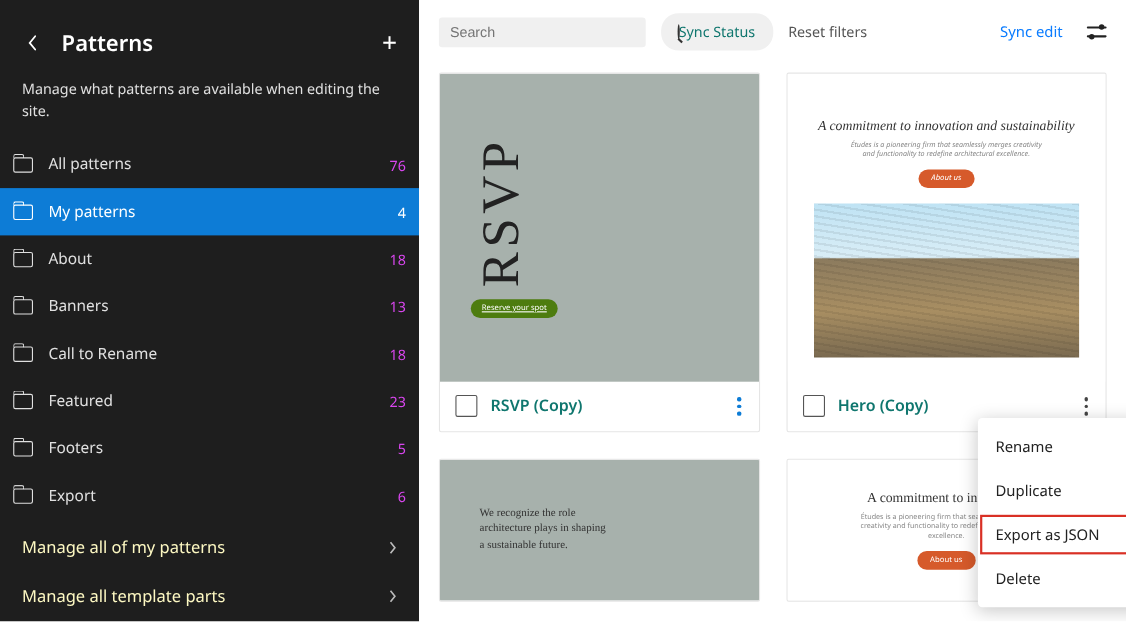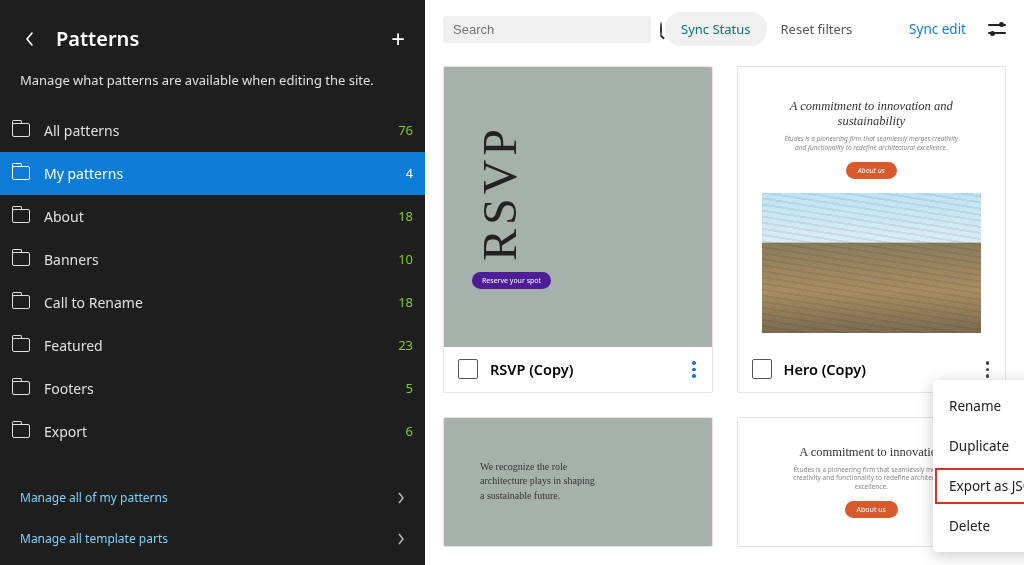--- a/index.html
+++ b/index.html
@@ -1,67 +1,67 @@
 <!DOCTYPE html>
 <html><head>
 <meta charset="utf-8">
 <style>
   * { box-sizing: border-box; margin: 0; padding: 0; }
   body { width: 1024px; height: 565px; font-family: -apple-system, system-ui, sans-serif; overflow: hidden; display: flex; background: #fff; }
   
-  .sidebar { width: 425px; height: 565px; background: #1e1e1e; color: #fff; display: flex; flex-direction: column; padding-top: 8px; }
+  .sidebar { width: 381px; height: 565px; background: #1e1e1e; color: #fff; display: flex; flex-direction: column; padding-top: 8px; }
   .sidebar-header { display: flex; align-items: center; padding: 14px 20px 8px 18px; }
   .back-btn { width: 24px; display: flex; align-items: center; justify-content: center; color: #fff; font-size: 16px; }
   .sb-title { font-size: 20px; font-weight: 600; margin-left: 14px; flex: 1; }
   .add-btn { font-size: 24px; color: #fff; }
   .sb-desc { font-size: 13px; color: #e0e0e0; padding: 8px 20px 18px 20px; line-height: 1.5; }
   .cat-list { list-style: none; }
   .cat-item { display: flex; align-items: center; padding: 12px 12px; font-size: 14px; color: #e0e0e0; }
   .cat-item.active { background: #0d7cd6; color: #fff; }
   .folder-icon { width: 18px; height: 14px; border: 1.5px solid currentColor; border-radius: 2px; position: relative; margin-right: 14px; }
   .folder-icon::before { content: ""; position: absolute; top: -4px; left: -1.5px; width: 8px; height: 3px; border: 1.5px solid currentColor; border-bottom: none; border-radius: 2px 2px 0 0; }
   .cat-label { flex: 1; }
-  .cat-count { font-size: 13px; color: #84cc16; }
+  .cat-count { font-size: 13px; color: #d946ef; }
   .cat-item.active .cat-count { color: #fff; }
   .sb-footer { margin-top: auto; padding: 4px 0 6px; }
-  .sb-foot-link { display: flex; align-items: center; justify-content: space-between; padding: 12px 20px; font-size: 12px; color: #7dd3fc; }
+  .sb-foot-link { display: flex; align-items: center; justify-content: space-between; padding: 12px 20px; font-size: 15px; color: #fef9c3; }
   
   .main { flex: 1; height: 565px; background: #fff; position: relative; overflow: hidden; padding: 12px 18px 0 18px; }
   .toolbar { display: flex; align-items: center; gap: 14px; margin-bottom: 20px; }
-  .search-wrap { display: flex; align-items: center; background: #f0f0f0; border-radius: 3px; padding: 6px 10px; width: 208px; gap: 31px; }
+  .search-wrap { display: flex; align-items: center; background: #f0f0f0; border-radius: 3px; padding: 6px 10px; width: 188px; gap: 31px; }
   .search-input { border: none; background: transparent; font-size: 13px; flex: 1; outline: none; color: #555; }
   .search-icon { width: 14px; height: 14px; border: 1.6px solid #333; border-radius: 50%; position: relative; }
   .search-icon::after { content: ""; position: absolute; width: 5px; height: 1.6px; background: #333; bottom: -3px; right: -4px; transform: rotate(45deg); }
   .pill { background: #f0f0f0; border-radius: 16px; padding: 8px 16px; font-size: 13px; color: #0f766e; }
   .reset-link { font-size: 13px; color: #555; }
   .spacer { flex: 1; }
   .bulk-edit { font-size: 13.5px; color: #0a7cff; margin-right: 8px; }
   .settings-icon { width: 18px; height: 14px; position: relative; }
   .settings-icon::before, .settings-icon::after { content:""; position:absolute; left:0; right:0; height:2px; background:#222; border-radius:1px; }
   .settings-icon::before { top: 2px; }
   .settings-icon::after { bottom: 2px; }
   .settings-icon span { position:absolute; width:5px; height:5px; background:#222; border-radius:50%; }
   .settings-icon span:first-child { top:0; left:11px; }
   .settings-icon span:last-child { bottom:0; left:2px; }
   
   .grid { display: grid; grid-template-columns: 1fr 1fr; gap: 24px; }
   .card { border: 1px solid #e5e5e5; border-radius: 2px; background: #fff; overflow: hidden; }
   .card-preview { height: 280px; display: flex; align-items: center; justify-content: center; position: relative; }
   .card-footer { display: flex; align-items: center; padding: 12px 14px; gap: 12px; }
   .checkbox { width: 20px; height: 20px; border: 1.7px solid #555; border-radius: 2px; }
-  .card-title { flex: 1; font-size: 14.5px; font-weight: 600; color: #000000; }
+  .card-title { flex: 1; font-size: 14.5px; font-weight: 600; color: #0f766e; }
   .dots { display: flex; flex-direction: column; gap: 3px; padding: 2px; }
   .dots span { width: 3.5px; height: 3.5px; border-radius: 50%; background: #0d7cd6; }
   .dots.gray span { background: #444; }
   
   .pv-rsvp { background: #a7b1ac; padding: 28px; display: flex; gap: 20px; }
   .pv-rsvp-left { flex: 0 0 40%; display: flex; flex-direction: column; }
   .rsvp-title { font-family: "Times New Roman", serif; font-size: 48px; font-weight: 500; writing-mode: vertical-rl; transform: rotate(180deg); letter-spacing: 4px; color: #222; align-self: flex-start; }
   .rsvp-sub { font-size: 7px; color: #333; margin-top: auto; line-height: 1.3; max-width: 100px; }
-  .rsvp-btn { background: #4c1d95; color: #fff; font-size: 7px; padding: 4px 10px; border-radius: 9px; margin-top: 10px; align-self: flex-start; }
+  .rsvp-btn { background: #4d7c0f; color: #fff; font-size: 7px; padding: 4px 10px; border-radius: 9px; margin-top: 10px; align-self: flex-start; text-decoration: underline; }
   .pv-rsvp-right { flex: 1; background: linear-gradient(150deg, #c6c7c9 0%, #dedede 30%, #6a6f73 80%); position: relative; }
   .pv-rsvp-right::after { content:""; position:absolute; left:0; right:0; top:0; bottom:0; background:
     linear-gradient(75deg, transparent 45%, rgba(40,40,40,.5) 46%, rgba(40,40,40,.5) 47%, transparent 48%),
     linear-gradient(105deg, transparent 52%, rgba(20,20,20,.4) 53%, transparent 70%);
   }
   
   .pv-hero { background: #fff; flex-direction: column; padding: 18px 24px 0; text-align: center; font-style: italic; }
   .pv-hero-title { font-family: "Times New Roman", serif; font-size: 12.5px; color: #333; }
   .pv-hero-sub { font-size: 6.5px; color: #888; margin-top: 6px; max-width: 180px; line-height: 1.3; }
   .pv-hero-btn { background: #d65a2b; color: #fff; font-size: 7px; padding: 4px 12px; border-radius: 10px; margin-top: 10px; }
@@ -105,21 +105,21 @@
       <span class="cat-count">4</span>
     </li>
     <li class="cat-item">
       <span class="folder-icon"></span>
       <span class="cat-label">About</span>
       <span class="cat-count">18</span>
     </li>
     <li class="cat-item">
       <span class="folder-icon"></span>
       <span class="cat-label">Banners</span>
-      <span class="cat-count">10</span>
+      <span class="cat-count">13</span>
     </li>
     <li class="cat-item">
       <span class="folder-icon"></span>
       <span class="cat-label">Call to Rename</span>
       <span class="cat-count">18</span>
     </li>
     <li class="cat-item">
       <span class="folder-icon"></span>
       <span class="cat-label">Featured</span>
       <span class="cat-count">23</span>

